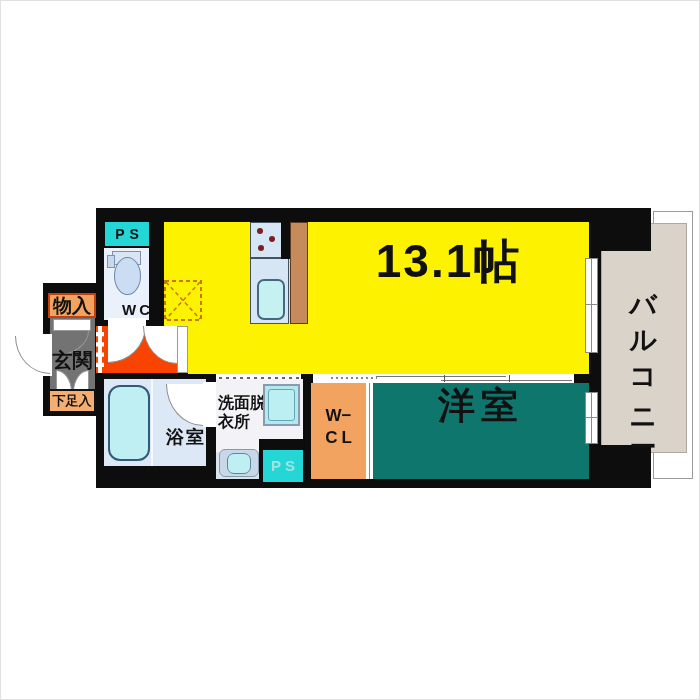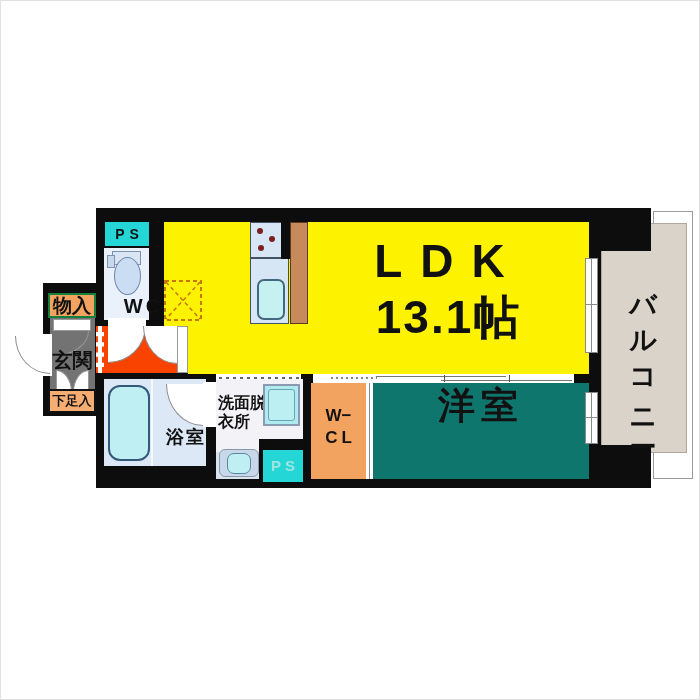--- a/index.html
+++ b/index.html
@@ -38,21 +38,20 @@
 
   <div class="abs" style="left:652px;top:210px;width:40px;height:268px;background:#fff;border:1px solid #9a9a9a;box-sizing:border-box;"></div>
   <div class="room" style="left:600px;top:222px;width:86px;height:230px;background:#dad3c9;border:1px solid #b0a89e;"></div>
   <div class="wall" style="left:588px;top:207px;width:62px;height:43px;"></div>
   <div class="wall" style="left:588px;top:444px;width:62px;height:43px;"></div>
   <div class="lbl vtext" style="left:618px;top:246px;width:42px;height:220px;font-size:27px;letter-spacing:9px;text-align:center;">バルコニー</div>
 
   <div class="room" style="left:163px;top:221px;width:425px;height:104px;background:#fdf300;"></div>
   <div class="room" style="left:187px;top:325px;width:401px;height:48px;background:#fdf300;"></div>
   <div class="lbl center" style="left:330px;top:232px;width:235px;line-height:56px;">
-    <div style="font-size:46px;letter-spacing:18px;">LDK</div>
     <div style="font-size:46px;letter-spacing:2px;">13.1帖</div>
   </div>
 
   <div class="room" style="left:249px;top:221px;width:39px;height:102px;background:#d6e6f4;border:1px solid #44535f;">
     <div class="abs" style="left:0;top:34px;width:100%;height:0;border-top:2px solid #44535f;"></div>
     <div>
       <div class="dot" style="left:6px;top:5px;"></div>
       <div class="dot" style="left:18px;top:13px;"></div>
       <div class="dot" style="left:7px;top:22px;"></div>
     </div>
@@ -69,31 +68,31 @@
     </svg>
   </div>
 
   <div class="room" style="left:104px;top:221px;width:44px;height:24px;background:#25d6d6;">
     <div class="lbl center" style="left:0;top:0;width:44px;line-height:24px;font-size:14px;letter-spacing:5px;text-indent:5px;">PS</div>
   </div>
   <div class="room" style="left:103px;top:247px;width:45px;height:72px;background:#eaf1fa;">
     <div class="abs" style="left:8px;top:3px;width:27px;height:12px;background:#d9e5f2;border:1px solid #7d92b2;"></div>
     <div class="abs" style="left:3px;top:7px;width:6px;height:11px;background:#c9d9ec;border:1px solid #7d92b2;"></div>
     <div class="abs" style="left:10px;top:9px;width:25px;height:36px;background:#cbddf2;border:1px solid #6f87ad;border-radius:50%;"></div>
-    <div class="lbl center" style="left:7px;bottom:2px;width:62px;font-size:20px;letter-spacing:3px;text-indent:3px;">WC</div>
+    <div class="lbl center" style="left:1px;bottom:2px;width:62px;font-size:15px;letter-spacing:3px;text-indent:3px;">WC</div>
   </div>
 
   <div class="room" style="left:103px;top:325px;width:73px;height:47px;background:#f84400;"></div>
   <div class="abs" style="left:95px;top:325px;width:8px;height:47px;background:#fff;border-left:2px dashed #f84400;border-right:2px dashed #f84400;box-sizing:border-box;"></div>
   <div class="abs" style="left:107px;top:317px;width:38px;height:9px;background:#fff;"></div>
   <div class="arc arc-br" style="left:107px;top:325px;width:38px;height:37px;"></div>
   <div class="arc arc-bl" style="left:142px;top:325px;width:34px;height:38px;"></div>
   <div class="abs" style="left:176px;top:325px;width:11px;height:47px;background:#fff;border:1px solid #999;box-sizing:border-box;"></div>
 
-  <div class="room" style="left:47px;top:292px;width:48px;height:25px;background:#f2a35f;border:2px solid #15803d;">
+  <div class="room" style="left:47px;top:292px;width:48px;height:25px;background:#f2a35f;border:2px solid #c2410c;">
     <div class="lbl center" style="left:0;top:0;width:44px;line-height:21px;font-size:19px;">物入</div>
   </div>
   <div class="room" style="left:49px;top:317px;width:45px;height:76px;background:#737373;">
     <div class="abs" style="left:3px;top:1px;width:38px;height:12px;background:#fff;border:1px solid #999;box-sizing:border-box;"></div>
     <div class="arcline" style="left:4px;top:13px;width:35px;height:25px;"></div>
     <div class="lbl center" style="left:0;top:29px;width:45px;font-size:20px;">玄関</div>
     <div class="petal petal-l" style="left:6px;top:52px;width:16px;height:22px;"></div>
     <div class="petal petal-r" style="left:23px;top:52px;width:16px;height:22px;"></div>
   </div>
   <div class="room" style="left:47px;top:388px;width:48px;height:24px;background:#f5ad72;border:2px solid #111;">

